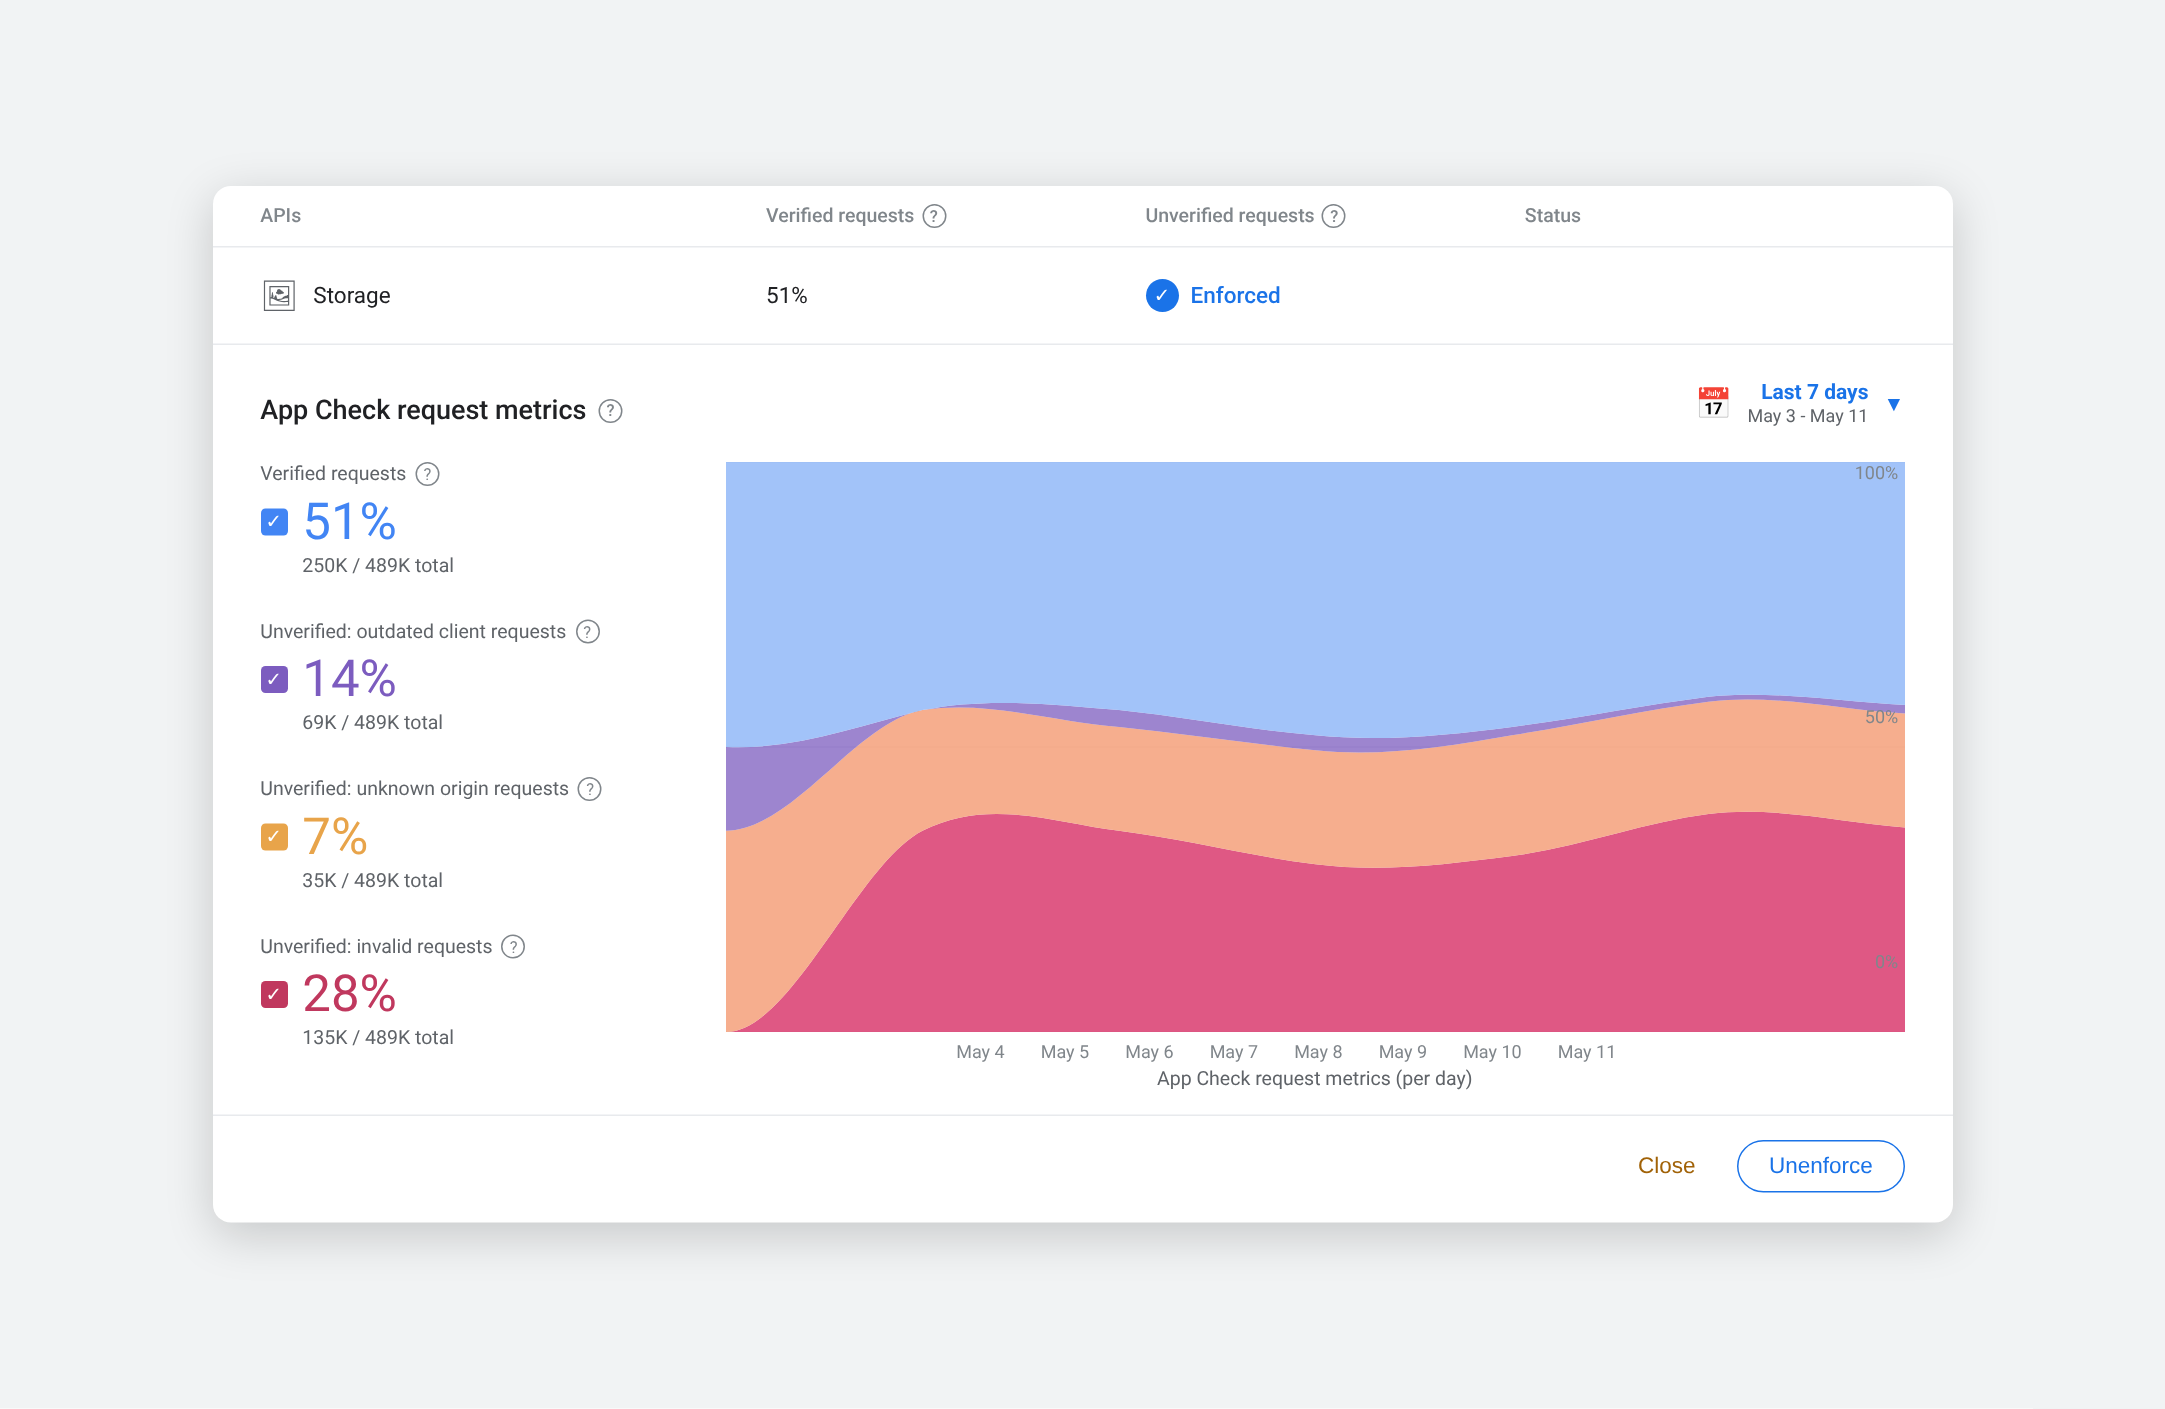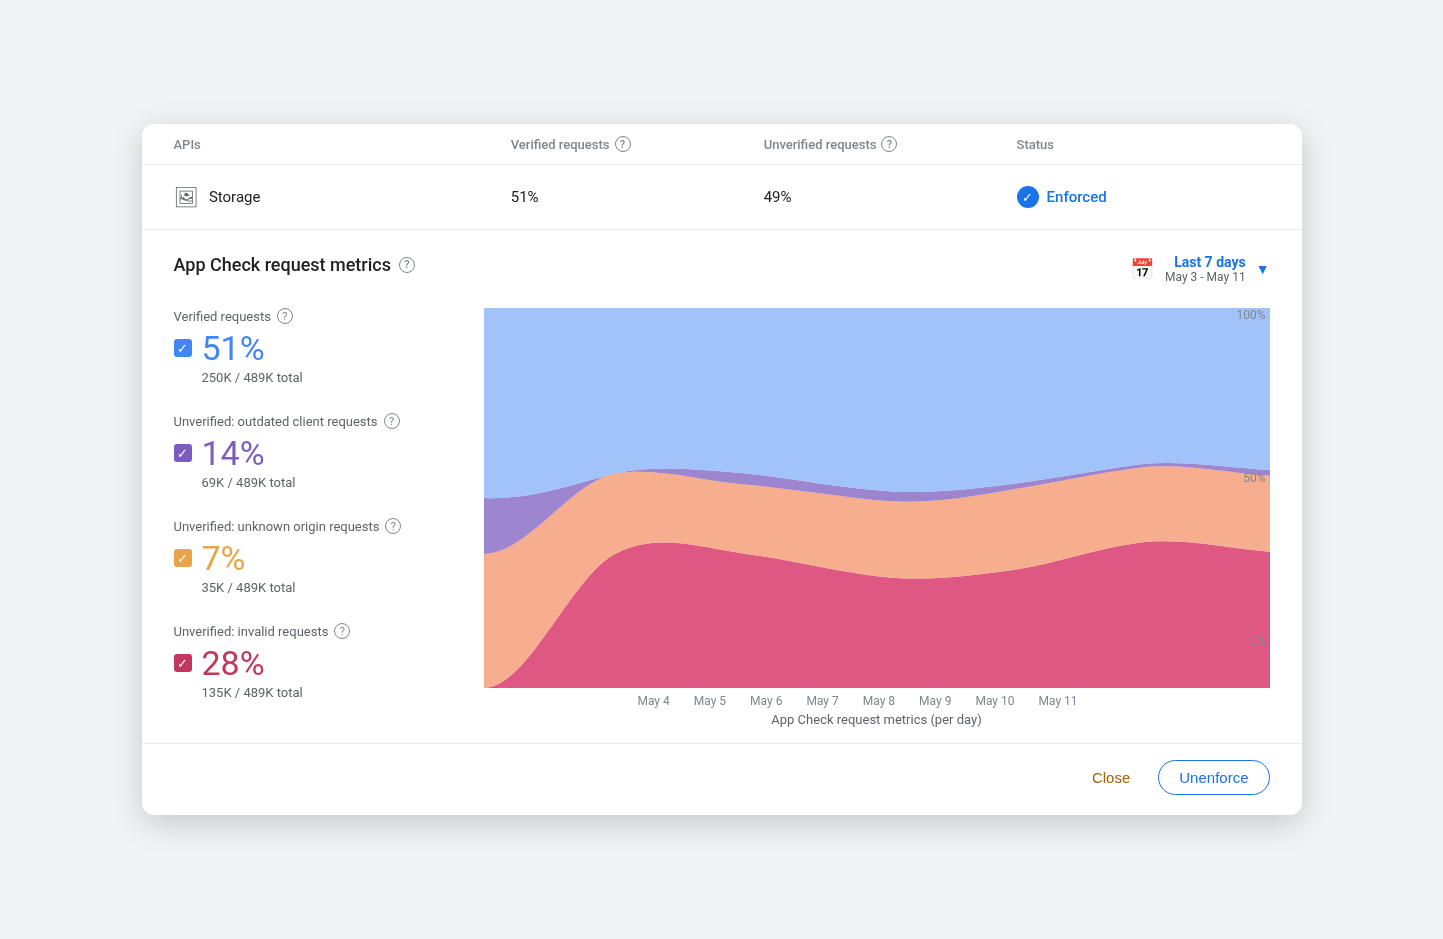--- a/index.html
+++ b/index.html
@@ -86,21 +86,21 @@
       justify-content: center;
       color: white;
       font-size: 13px;
     }
     
     .metrics-section {
       padding: 24px 32px 0 32px;
     }
     .metrics-header {
       display: flex;
-      align-items: flex-start;
+      align-items: flex-end;
       justify-content: space-between;
       margin-bottom: 24px;
     }
     .metrics-title {
       font-size: 18px;
       color: #202124;
       font-weight: 500;
       display: flex;
       align-items: center;
       gap: 8px;
@@ -281,21 +281,20 @@
       <span>Status</span>
     </div>
   </div>
 
   <div class="storage-row">
     <div class="storage-cell">
       <span class="storage-icon">🖼</span>
       <span>Storage</span>
     </div>
     <div class="verified-pct">51%</div>
-    <div class="unverified-pct">49%</div>
     <div class="enforced-badge">
       <span class="enforced-check">✓</span>
       <span>Enforced</span>
     </div>
   </div>
 
   <div class="metrics-section">
     <div class="metrics-header">
       <div class="metrics-title">
         <span>App Check request metrics</span>

